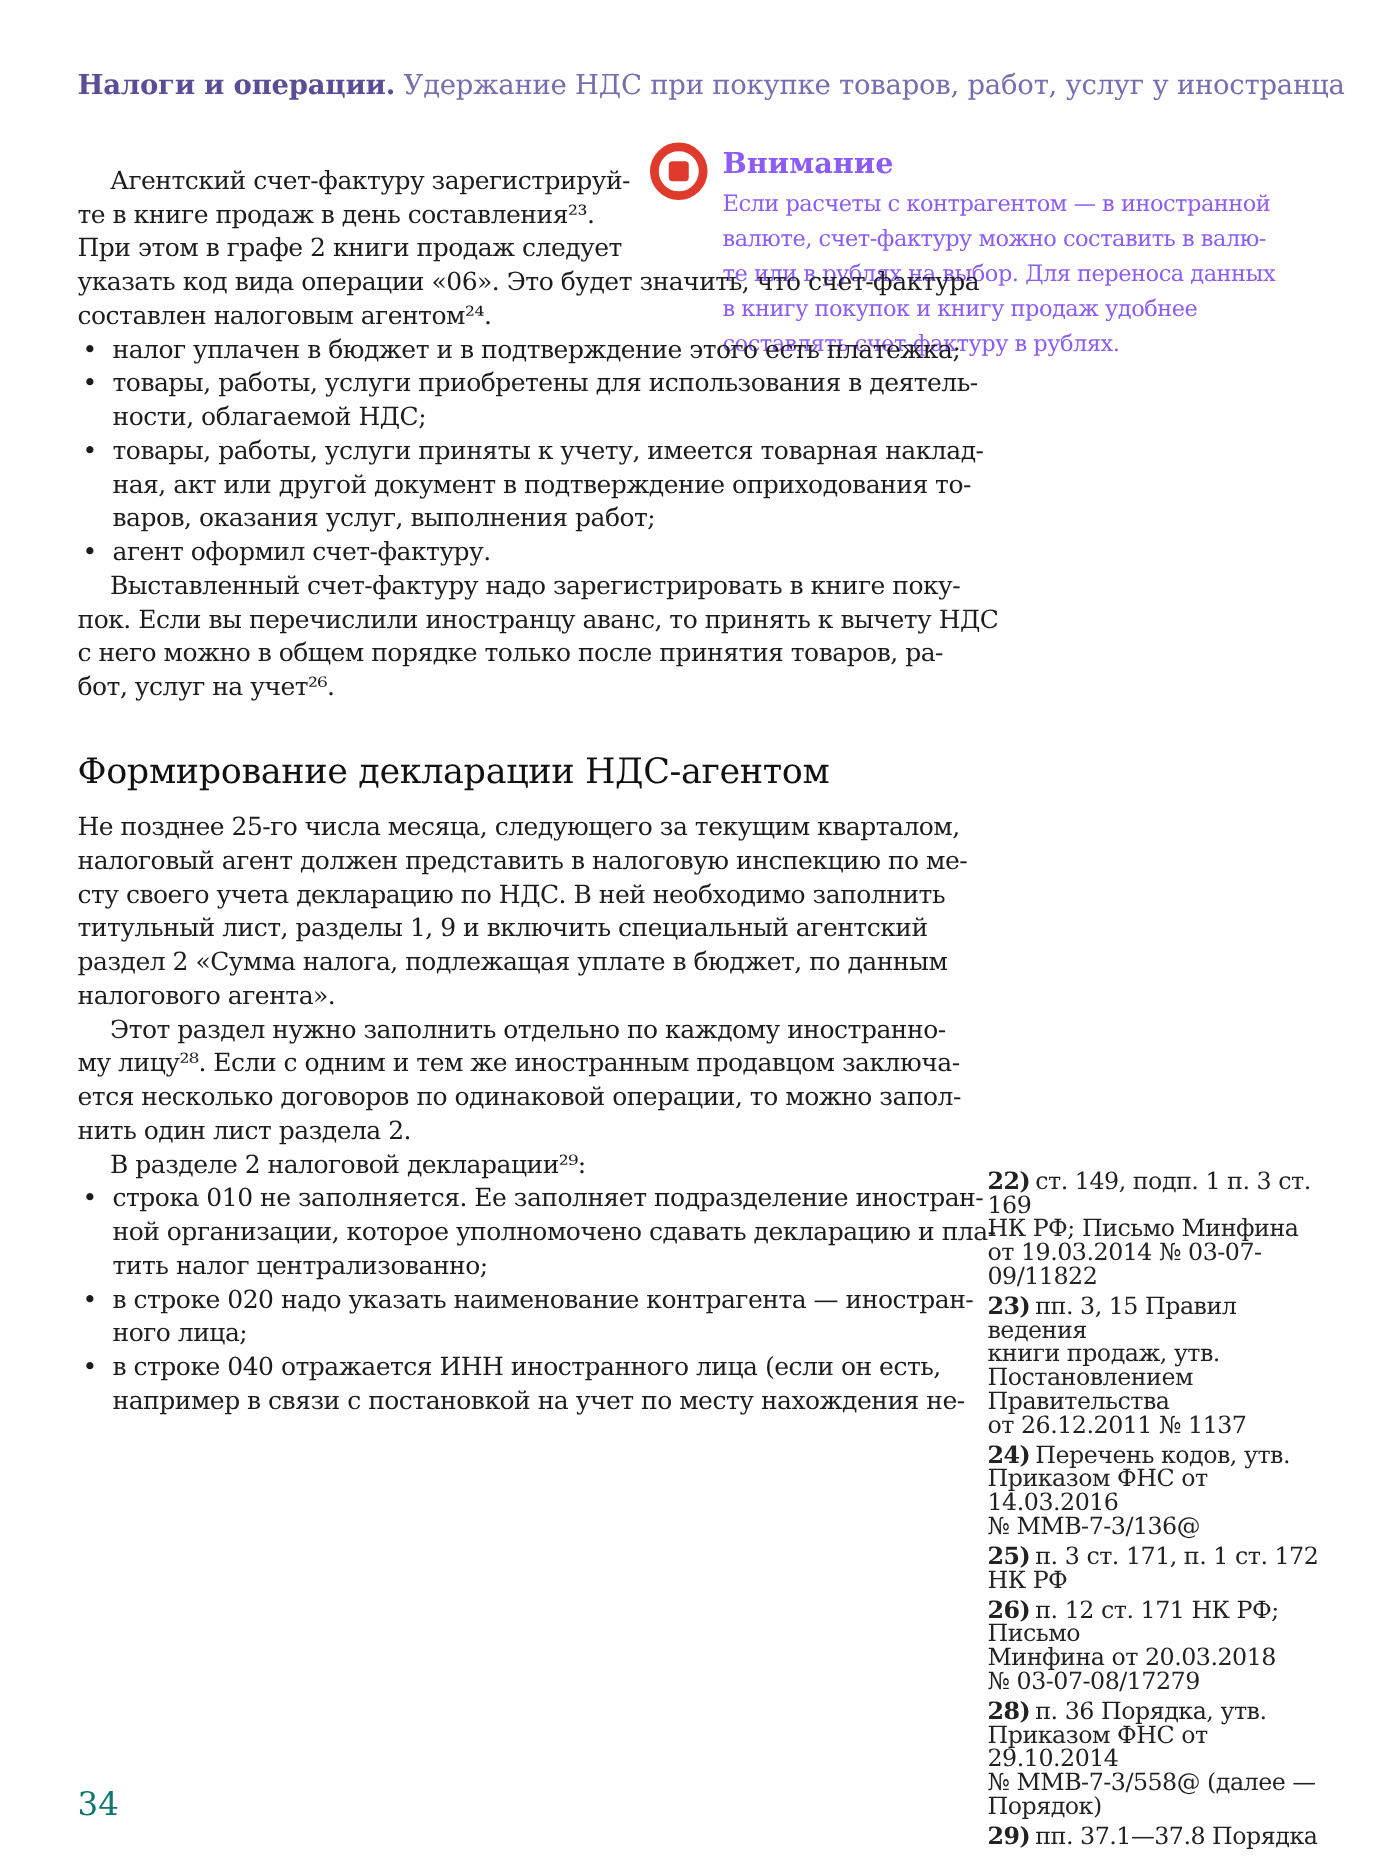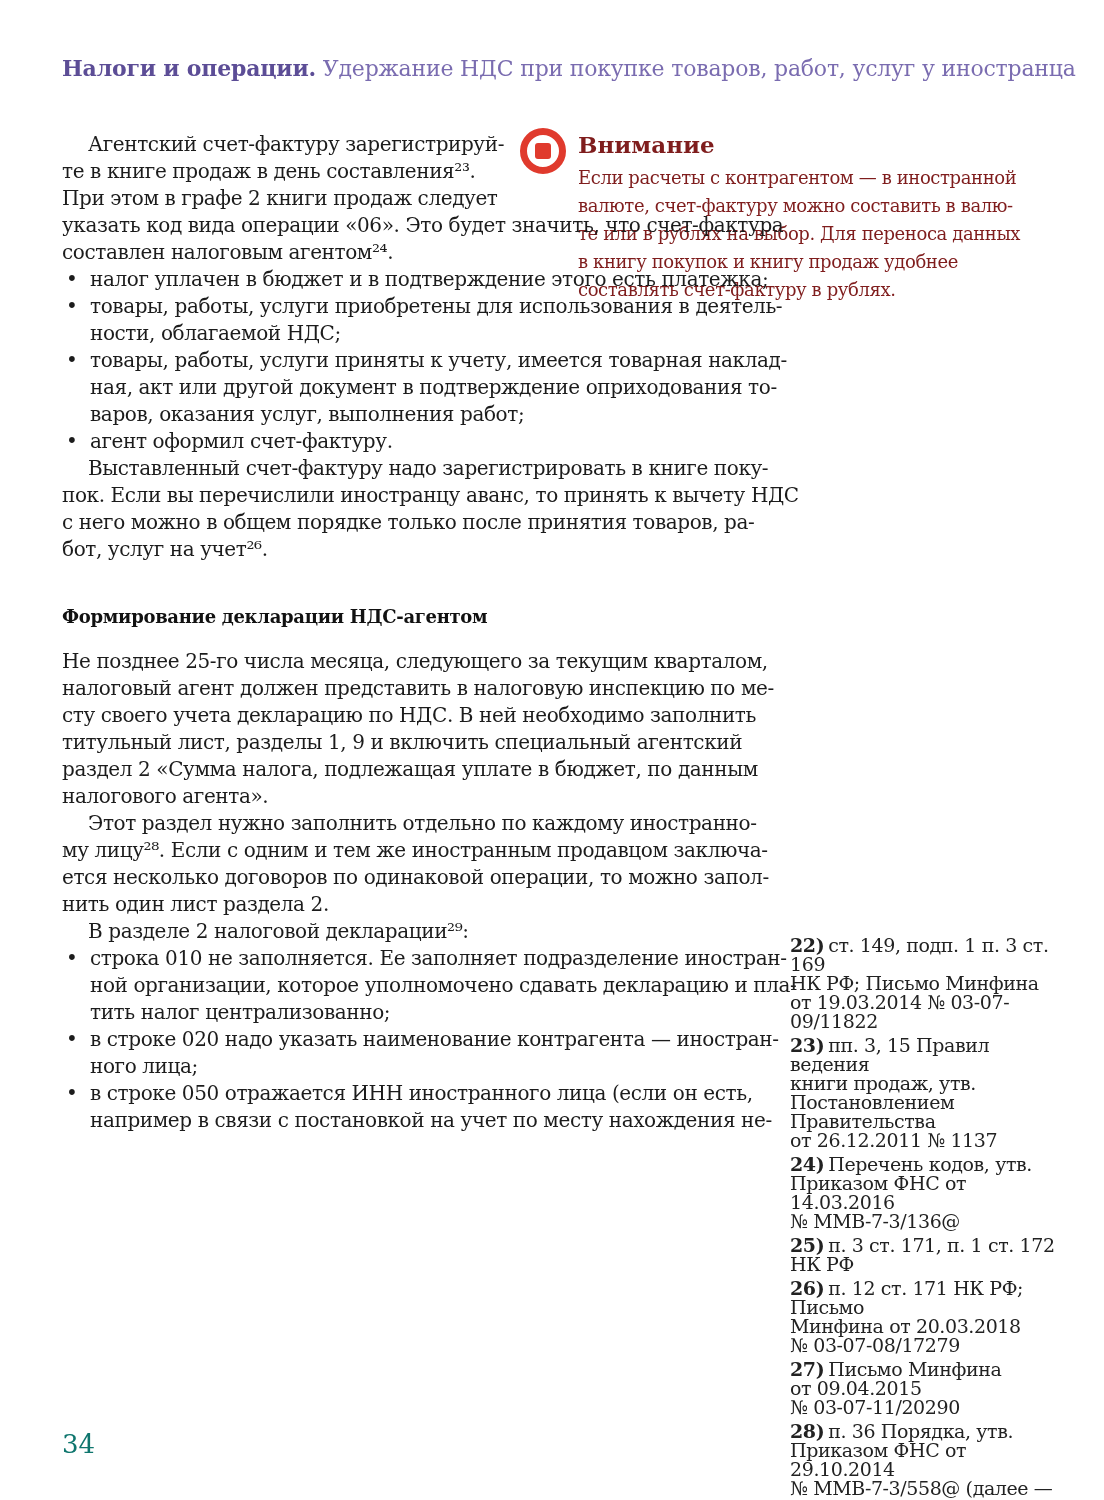--- a/index.html
+++ b/index.html
@@ -22,28 +22,28 @@
 
   
   .article{
     position:absolute;left:62px;top:131px;width:745px;
     font-size:20px;line-height:27px;letter-spacing:-0.4px;
   }
   .para{margin:0;white-space:pre-line;text-align:left;}
   .para.indent{text-indent:26px;}
   .section-heading{
     margin:38px 0 15px 0;
-    font-size:18px;line-height:32px;font-weight:bold;color:#111111;letter-spacing:-0.3px;
+    font-size:28px;line-height:32px;font-weight:normal;color:#111111;letter-spacing:-0.3px;
   }
   .bullet{display:flex;margin:0;}
   .dot{flex:none;width:24px;padding-left:4px;color:#1c1c1c;}
   .btext{flex:1;white-space:pre-line;}
 
   
-  .attn{position:absolute;left:520px;top:127px;width:510px;color:#7f1d1d;}
+  .attn{position:absolute;left:520px;top:113px;width:510px;color:#8b5cf6;}
   .attn-icon{
     position:absolute;left:0;top:1px;
     width:32px;height:32px;border:7px solid #e03a2d;border-radius:50%;
     background:#ffffff;
   }
   .attn-icon-square{
     position:absolute;left:8px;top:8px;width:16px;height:16px;
     background:#e03a2d;border-radius:3px;
   }
   .attn-title{margin-left:58px;padding-top:4px;font-size:23px;line-height:27px;font-weight:bold;}
@@ -138,21 +138,21 @@
 ной организации, которое уполномочено сдавать декларацию и пла-
 тить налог централизованно;</div>
     </div>
     <div class="bullet">
       <span class="dot">•</span>
       <div class="btext">в строке 020 надо указать наименование контрагента — иностран-
 ного лица;</div>
     </div>
     <div class="bullet">
       <span class="dot">•</span>
-      <div class="btext">в строке 050 отражается ИНН иностранного лица (если он есть,
+      <div class="btext">в строке 040 отражается ИНН иностранного лица (если он есть,
 например в связи с постановкой на учет по месту нахождения не-</div>
     </div>
   </main>
 
   <aside class="footnotes">
     <div class="fn">
       <span class="fn-num">22)</span><span class="fn-text">ст. 149, подп. 1 п. 3 ст. 169
 НК РФ; Письмо Минфина
 от 19.03.2014 № 03-07-09/11822</span>
     </div>
@@ -170,25 +170,20 @@
     <div class="fn">
       <span class="fn-num">25)</span><span class="fn-text">п. 3 ст. 171, п. 1 ст. 172
 НК РФ</span>
     </div>
     <div class="fn">
       <span class="fn-num">26)</span><span class="fn-text">п. 12 ст. 171 НК РФ; Письмо
 Минфина от 20.03.2018
 № 03-07-08/17279</span>
     </div>
     <div class="fn">
-      <span class="fn-num">27)</span><span class="fn-text">Письмо Минфина
-от 09.04.2015
-№ 03-07-11/20290</span>
-    </div>
-    <div class="fn">
       <span class="fn-num">28)</span><span class="fn-text">п. 36 Порядка, утв.
 Приказом ФНС от 29.10.2014
 № ММВ-7-3/558@ (далее —
 Порядок)</span>
     </div>
     <div class="fn">
       <span class="fn-num">29)</span><span class="fn-text">пп. 37.1—37.8 Порядка</span>
     </div>
   </aside>
 

